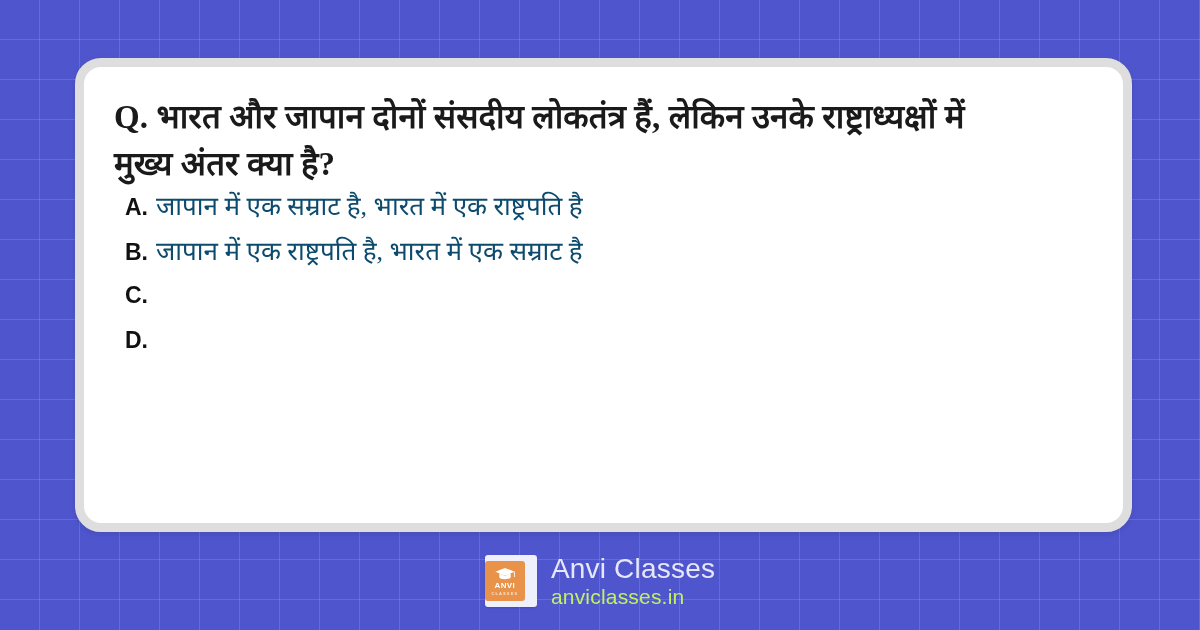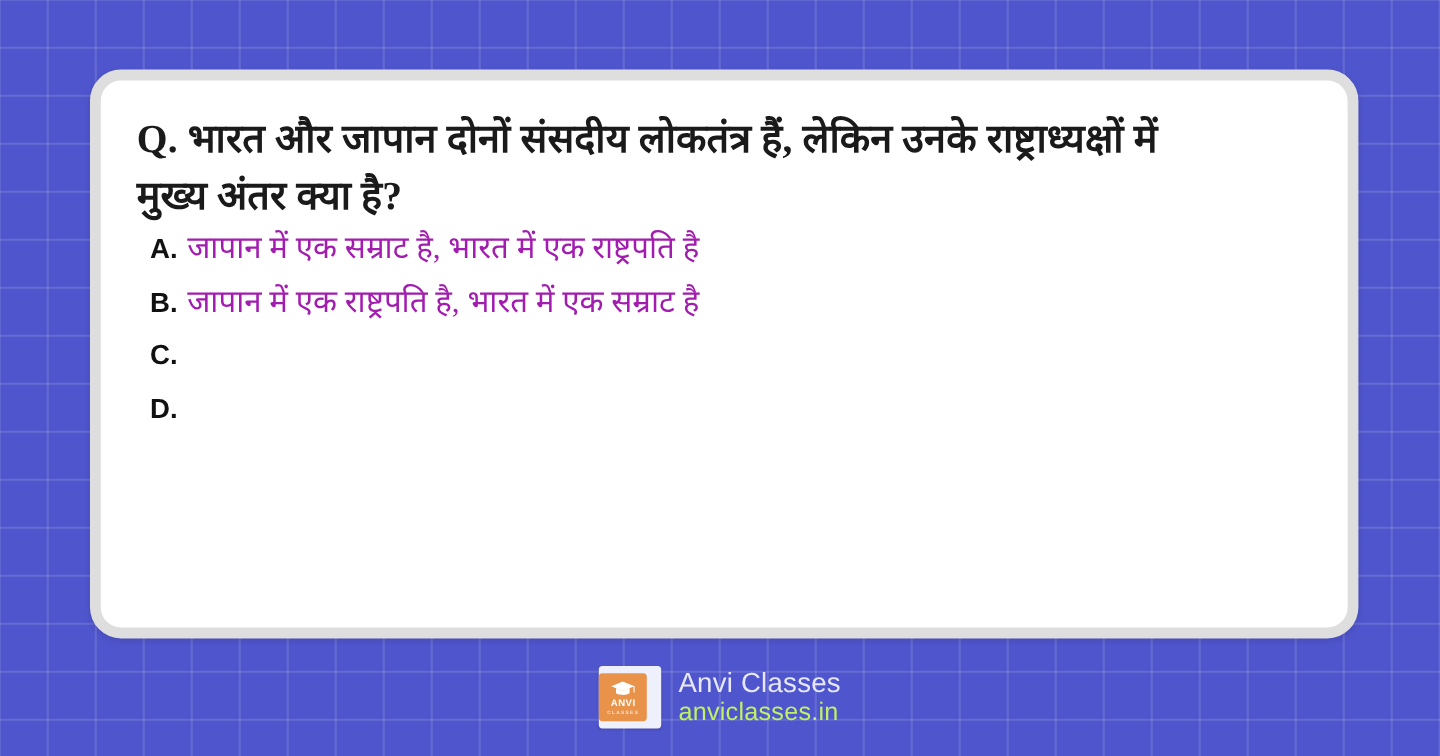--- a/index.html
+++ b/index.html
@@ -83,21 +83,21 @@
     font-weight: bold;
     font-size: 23px;
     color: #111111;
     min-width: 31px;
     flex: 0 0 auto;
   }
 
   .option-text {
     font-family: "Liberation Serif", "DejaVu Serif", serif;
     font-size: 26px;
-    color: #a21caf;
+    color: #0c4a6e;
   }
 
   
   .footer {
     position: absolute;
     left: 0;
     right: 0;
     top: 545px;
     height: 72px;
     display: flex;
@@ -158,21 +158,21 @@
 
   .brand-text {
     display: flex;
     flex-direction: column;
     justify-content: center;
     line-height: 1.05;
   }
 
   .brand-name {
     font-family: "Liberation Sans", sans-serif;
-    font-size: 23px;
+    font-size: 28px;
     color: #e6e8fa;
     letter-spacing: 0.2px;
   }
 
   .brand-url {
     font-family: "Liberation Sans", sans-serif;
     font-size: 21px;
     color: #bef264;
     letter-spacing: 0.2px;
     margin-top: 2px;

